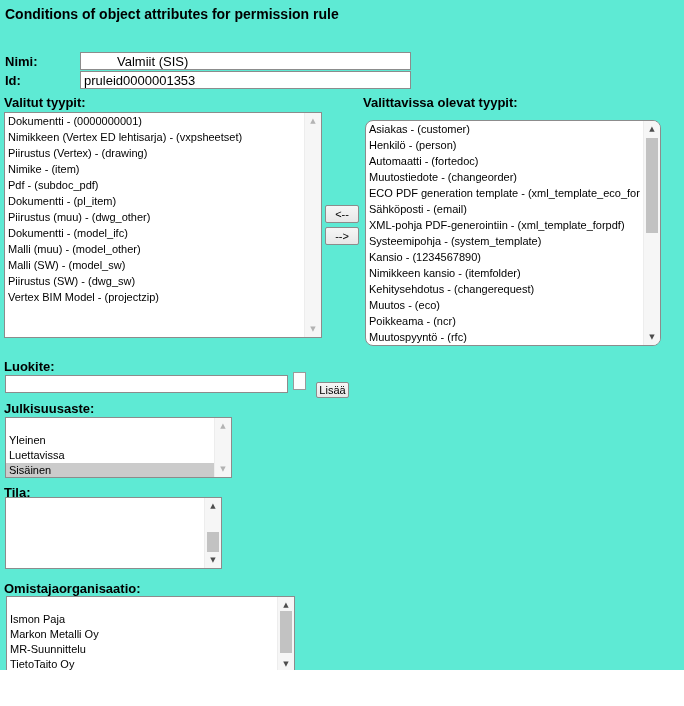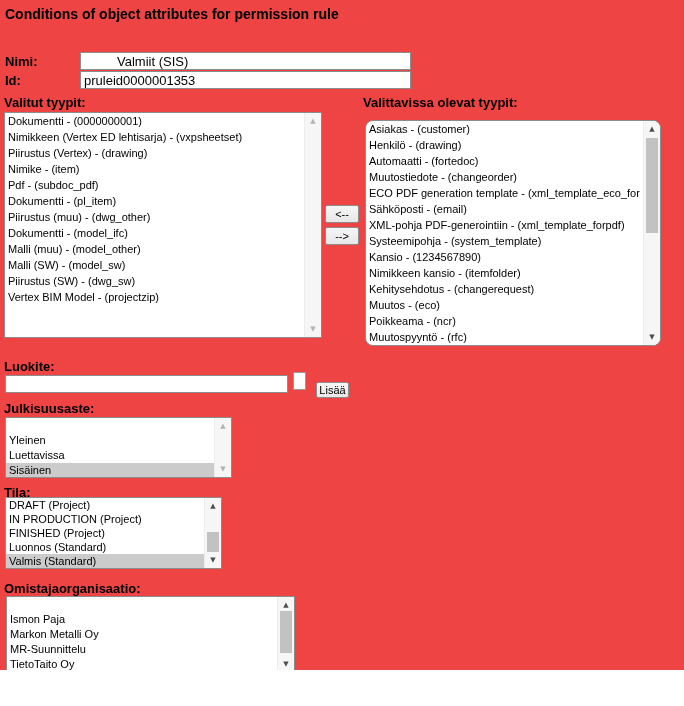--- a/index.html
+++ b/index.html
@@ -1,17 +1,17 @@
 <!DOCTYPE html>
 <html><head>
 <meta charset="utf-8">
 <style>
   * { box-sizing: border-box; }
   html,body { margin:0; padding:0; background:#fff; }
-  .page { position:relative; width:684px; height:670px; background:#ef4444;
+  .page { position:relative; width:684px; height:670px; background:#5eead4;
           font-family:"Liberation Sans", sans-serif; color:#000; overflow:hidden; }
 
   .title { position:absolute; left:5px; top:6px; font-size:14px; font-weight:bold; white-space:nowrap; }
 
   .lbl { position:absolute; font-size:13px; font-weight:bold; white-space:nowrap;text-align:center; }
 
   .ti { position:absolute; border:1px solid #8c8c8c; background:#fff; font-family:inherit;
         font-size:13px; color:#000; padding:0 3px; height:18px; outline:none; }
   #nimi-input   { left:80px; top:52px; width:331px;padding-left:36px; }
   #id-input     { left:80px; top:71px; width:331px; }
@@ -94,21 +94,21 @@
     <div class="sb off">
       <div class="sb-up">▲</div>
       <div class="sb-dn">▼</div>
     </div>
   </div>
 
   <div class="lbl" id="lbl-valittavissa">Valittavissa olevat tyypit:</div>
   <div class="listbox list-lg" id="list-available">
     <div class="lc">
         <div class="opt">Asiakas - (customer)</div>
-        <div class="opt">Henkilö - (drawing)</div>
+        <div class="opt">Henkilö - (person)</div>
         <div class="opt">Automaatti - (fortedoc)</div>
         <div class="opt">Muutostiedote - (changeorder)</div>
         <div class="opt">ECO PDF generation template - (xml_template_eco_for</div>
         <div class="opt">Sähköposti - (email)</div>
         <div class="opt">XML-pohja PDF-generointiin - (xml_template_forpdf)</div>
         <div class="opt">Systeemipohja - (system_template)</div>
         <div class="opt">Kansio - (1234567890)</div>
         <div class="opt">Nimikkeen kansio - (itemfolder)</div>
         <div class="opt">Kehitysehdotus - (changerequest)</div>
         <div class="opt">Muutos - (eco)</div>
@@ -139,27 +139,20 @@
         <div class="opt sel">Sisäinen</div>
       </div>
     <div class="sb off">
       <div class="sb-up">▲</div>
       <div class="sb-dn">▼</div>
     </div>
   </div>
 
   <div class="lbl" id="lbl-tila">Tila:</div>
   <div class="listbox list-tila" id="list-tila">
-    <div class="lc">
-        <div class="opt">DRAFT (Project)</div>
-        <div class="opt">IN PRODUCTION (Project)</div>
-        <div class="opt">FINISHED (Project)</div>
-        <div class="opt">Luonnos (Standard)</div>
-        <div class="opt sel">Valmis (Standard)</div>
-      </div>
     <div class="sb on">
       <div class="sb-up">▲</div>
       <div class="sb-thumb" style="top:34px;height:20px"></div>
       <div class="sb-dn">▼</div>
     </div>
   </div>
 
   <div class="lbl" id="lbl-omi">Omistajaorganisaatio:</div>
   <div class="listbox list-omi" id="list-omi">
     <div class="lc">

